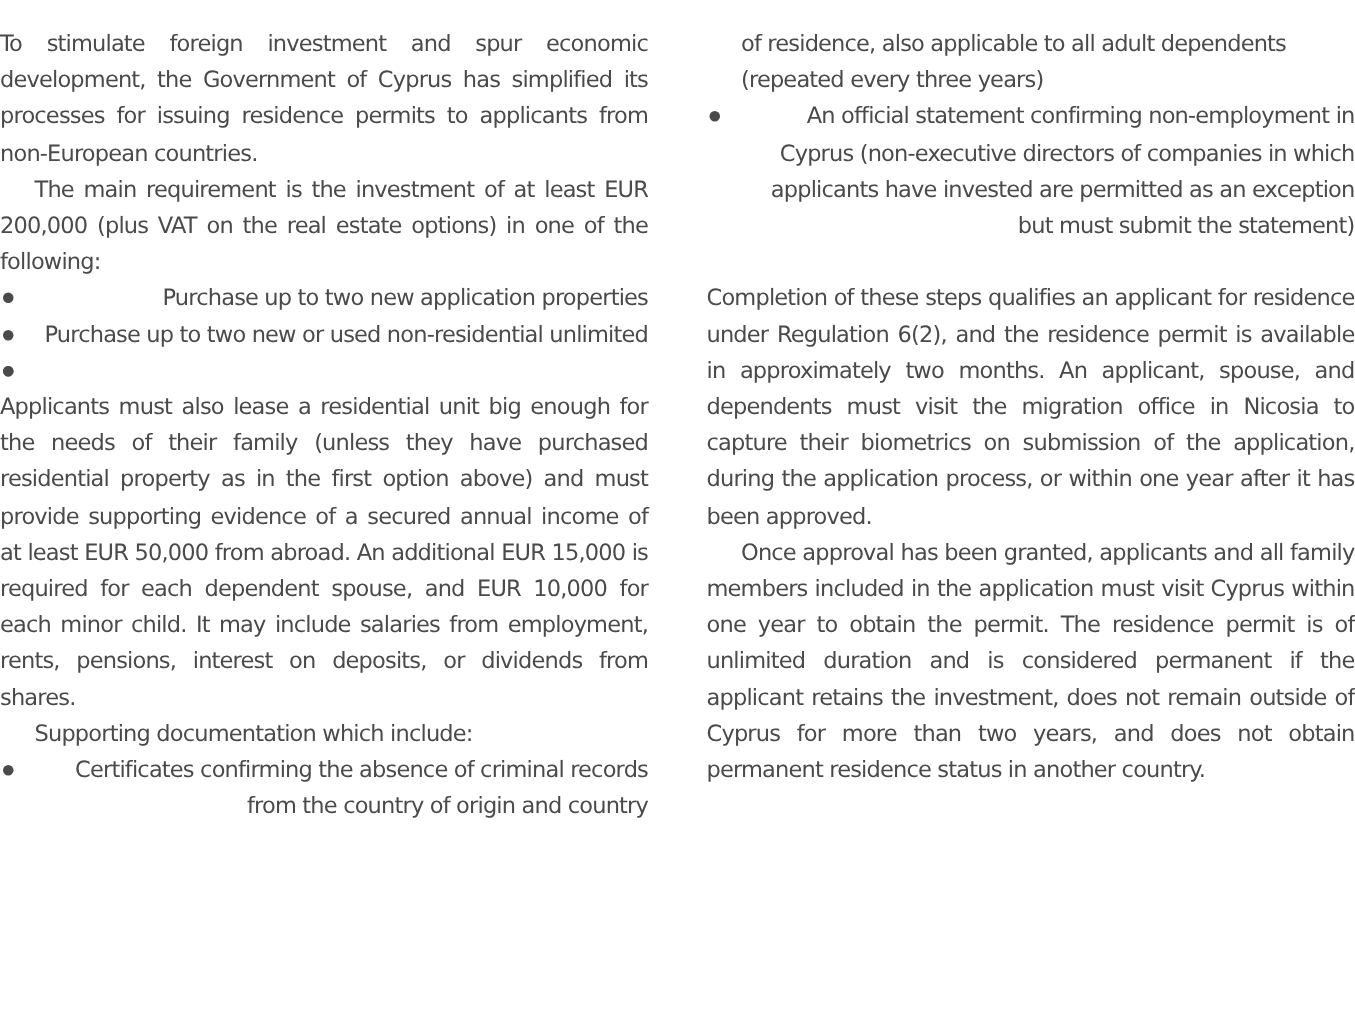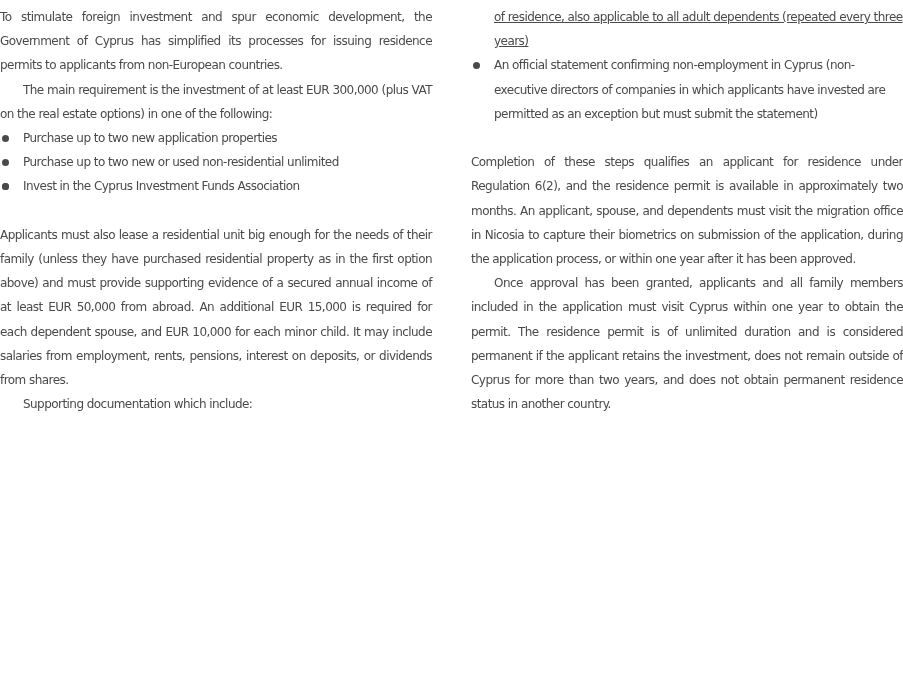--- a/index.html
+++ b/index.html
@@ -2,53 +2,56 @@
 <html><head>
 <meta charset="utf-8">
 <style>
   html, body { margin: 0; padding: 0; background: #ffffff; }
   body {
     width: 903px; height: 687px; overflow: hidden; position: relative;
     font-family: "DejaVu Sans", sans-serif;
     color: #4a4a4a;
   }
   .col {
-    position: absolute; top: 5px; width: 432px;
-    font-size: 12px; line-height: 24.2px;
+    position: absolute; top: 17px; width: 432px;
+    font-size: 15px; line-height: 24.2px;
     letter-spacing: -0.55px;
   }
   #col-left { left: 0; }
   #col-right { left: 471px; }
   p { margin: 0; text-align: justify; }
   p.indent { text-indent: 23px; }
   p.last { text-align-last: left; }
   ul { margin: 0; padding: 0; list-style: none; }
-  li { position: relative; padding-left: 23px; text-align: left; }
+  li { position: relative; padding-left: 23px; text-align: right; }
   li .bullet {
     position: absolute; left: 2px; top: 9px;
     width: 7px; height: 7px; border-radius: 50%; background: #4a4a4a;
   }
-  .cont { padding-left: 23px; text-align: left; text-decoration: underline; }
+  .cont { padding-left: 23px; text-align: left; }
   .gap { height: 24.2px; }
 </style>
 </head>
 <body>
 
 <div class="col" id="col-left">
   <p class="last">To stimulate foreign investment and spur economic development, the Government of Cyprus has simplified its processes for issuing residence permits to applicants from non-European countries.</p>
-  <p class="indent last">The main requirement is the investment of at least EUR 300,000 (plus VAT on the real estate options) in one of the following:</p>
+  <p class="indent last">The main requirement is the investment of at least EUR 200,000 (plus VAT on the real estate options) in one of the following:</p>
   <ul>
     <li><span class="bullet"></span><span>Purchase up to two new application properties</span></li>
     <li><span class="bullet"></span><span>Purchase up to two new or used non-residential unlimited</span></li>
     <li><span class="bullet"></span></li>
-    <li><span class="bullet"></span><span>Invest in the Cyprus Investment Funds Association</span></li>
+    <li><span class="bullet"></span></li>
   </ul>
   <div class="gap"></div>
   <p class="last">Applicants must also lease a residential unit big enough for the needs of their family (unless they have purchased residential property as in the first option above) and must provide supporting evidence of a secured annual income of at least EUR 50,000 from abroad. An additional EUR 15,000 is required for each dependent spouse, and EUR 10,000 for each minor child. It may include salaries from employment, rents, pensions, interest on deposits, or dividends from shares.</p>
   <p class="indent last">Supporting documentation which include:</p>
+  <ul>
+    <li><span class="bullet"></span><span>Certificates confirming the absence of criminal records from the country of origin and country</span></li>
+  </ul>
 </div>
 
 <div class="col" id="col-right">
   <div class="cont">of residence, also applicable to all adult dependents (repeated every three years)</div>
   <ul>
     <li><span class="bullet"></span><span>An official statement confirming non-employment in Cyprus (non-executive directors of companies in which applicants have invested are permitted as an exception but must submit the statement)</span></li>
   </ul>
   <div class="gap"></div>
   <p class="last">Completion of these steps qualifies an applicant for residence under Regulation 6(2), and the residence permit is available in approximately two months. An applicant, spouse, and dependents must visit the migration office in Nicosia to capture their biometrics on submission of the application, during the application process, or within one year after it has been approved.</p>
   <p class="indent last">Once approval has been granted, applicants and all family members included in the application must visit Cyprus within one year to obtain the permit. The residence permit is of unlimited duration and is considered permanent if the applicant retains the investment, does not remain outside of Cyprus for more than two years, and does not obtain permanent residence status in another country.</p>

